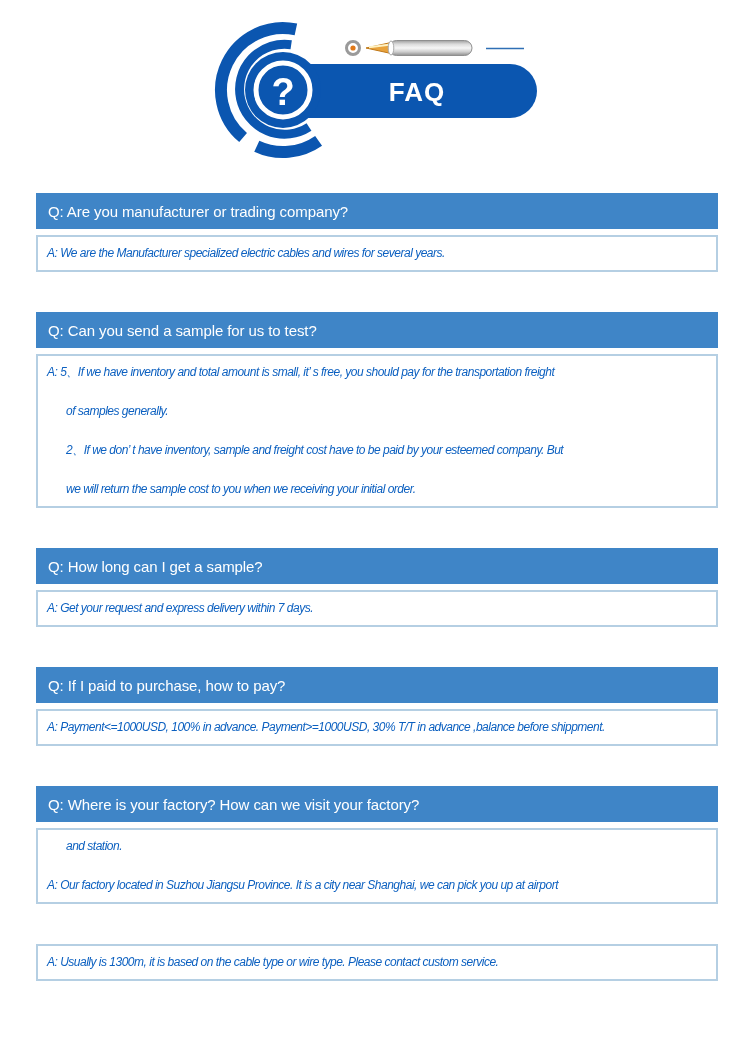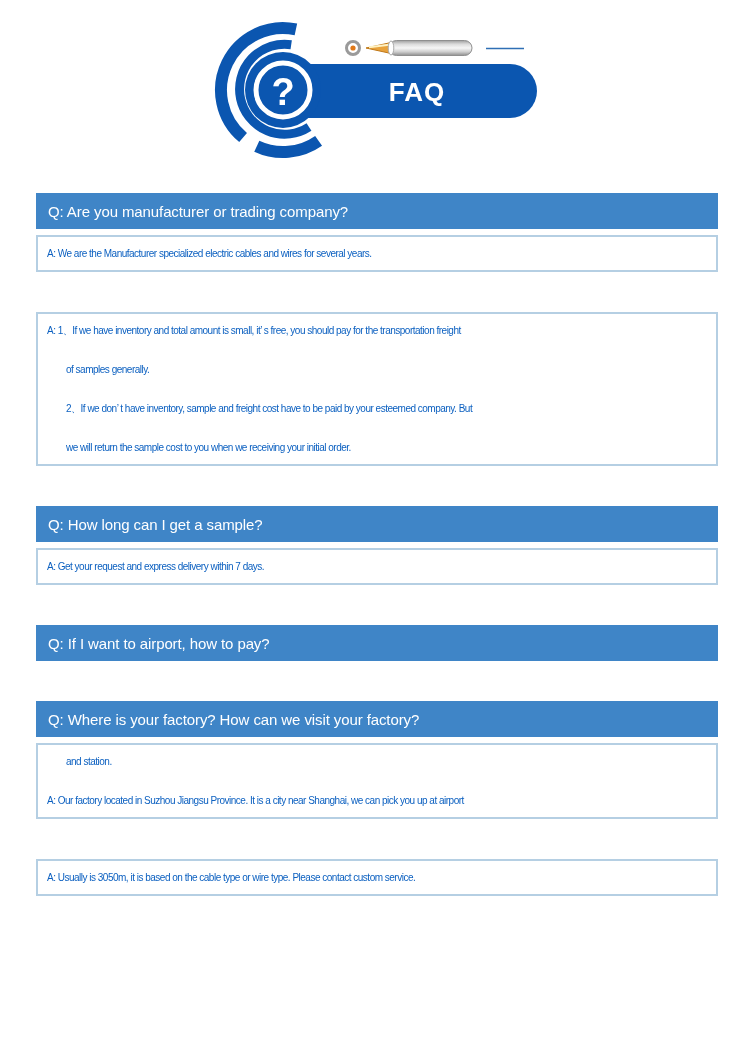--- a/index.html
+++ b/index.html
@@ -27,24 +27,25 @@
   .q-text { color: #ffffff; font-size: 15px; letter-spacing: -0.1px; }
 
   .a-box {
     border: 2px solid #B5CFE3;
     background: #ffffff;
     padding: 7px 9px;
     overflow: hidden;
   }
   .a-line {
     color: #0C60C0;
-    font-size: 10px;
+    font-size: 12px;
     line-height: 19px;
     letter-spacing: -0.5px;
     white-space: nowrap;
+    font-style: italic;
   }
   .a-line + .a-line { margin-top: 20px; }
   .a-line.indent { padding-left: 19px; }
 </style>
 </head>
 <body>
 
 <div class="header">
   <svg width="750" height="160" viewBox="0 0 750 160">
     <defs>
@@ -90,52 +91,58 @@
   <section class="faq-item">
     <div class="q-bar">
       <span class="q-text">Q: Are you manufacturer or trading company?</span>
     </div>
     <div class="a-box">
       <div class="a-line">A: We are the Manufacturer specialized electric cables and wires for several years.</div>
     </div>
   </section>
 
   <section class="faq-item">
+    <div class="q-bar">
+      <span class="q-text">Q: Can you send a sample for us to test?</span>
+    </div>
     <div class="a-box">
-      <div class="a-line">A: 1、If we have inventory and total amount is small, it’ s free, you should pay for the transportation freight</div>
+      <div class="a-line">A: 5、If we have inventory and total amount is small, it’ s free, you should pay for the transportation freight</div>
       <div class="a-line indent">of samples generally.</div>
       <div class="a-line indent">2、If we don’ t have inventory, sample and freight cost have to be paid by your esteemed company. But</div>
       <div class="a-line indent">we will return the sample cost to you when we receiving your initial order.</div>
     </div>
   </section>
 
   <section class="faq-item">
     <div class="q-bar">
       <span class="q-text">Q: How long can I get a sample?</span>
     </div>
     <div class="a-box">
       <div class="a-line">A: Get your request and express delivery within 7 days.</div>
     </div>
   </section>
 
   <section class="faq-item">
     <div class="q-bar">
-      <span class="q-text">Q: If I want to airport, how to pay?</span>
+      <span class="q-text">Q: If I paid to purchase, how to pay?</span>
+    </div>
+    <div class="a-box">
+      <div class="a-line">A: Payment&lt;=1000USD, 100% in advance. Payment&gt;=1000USD, 30% T/T in advance ,balance before shippment.</div>
     </div>
   </section>
 
   <section class="faq-item">
     <div class="q-bar">
       <span class="q-text">Q: Where is your factory? How can we visit your factory?</span>
     </div>
     <div class="a-box">
       <div class="a-line indent">and station.</div>
       <div class="a-line">A: Our factory located in Suzhou Jiangsu Province. It is a city near Shanghai, we can pick you up at airport</div>
     </div>
   </section>
 
   <section class="faq-item">
     <div class="a-box">
-      <div class="a-line">A: Usually is 3050m, it is based on the cable type or wire type. Please contact custom service.</div>
+      <div class="a-line">A: Usually is 1300m, it is based on the cable type or wire type. Please contact custom service.</div>
     </div>
   </section>
 
 </main>
 
 </body></html>

